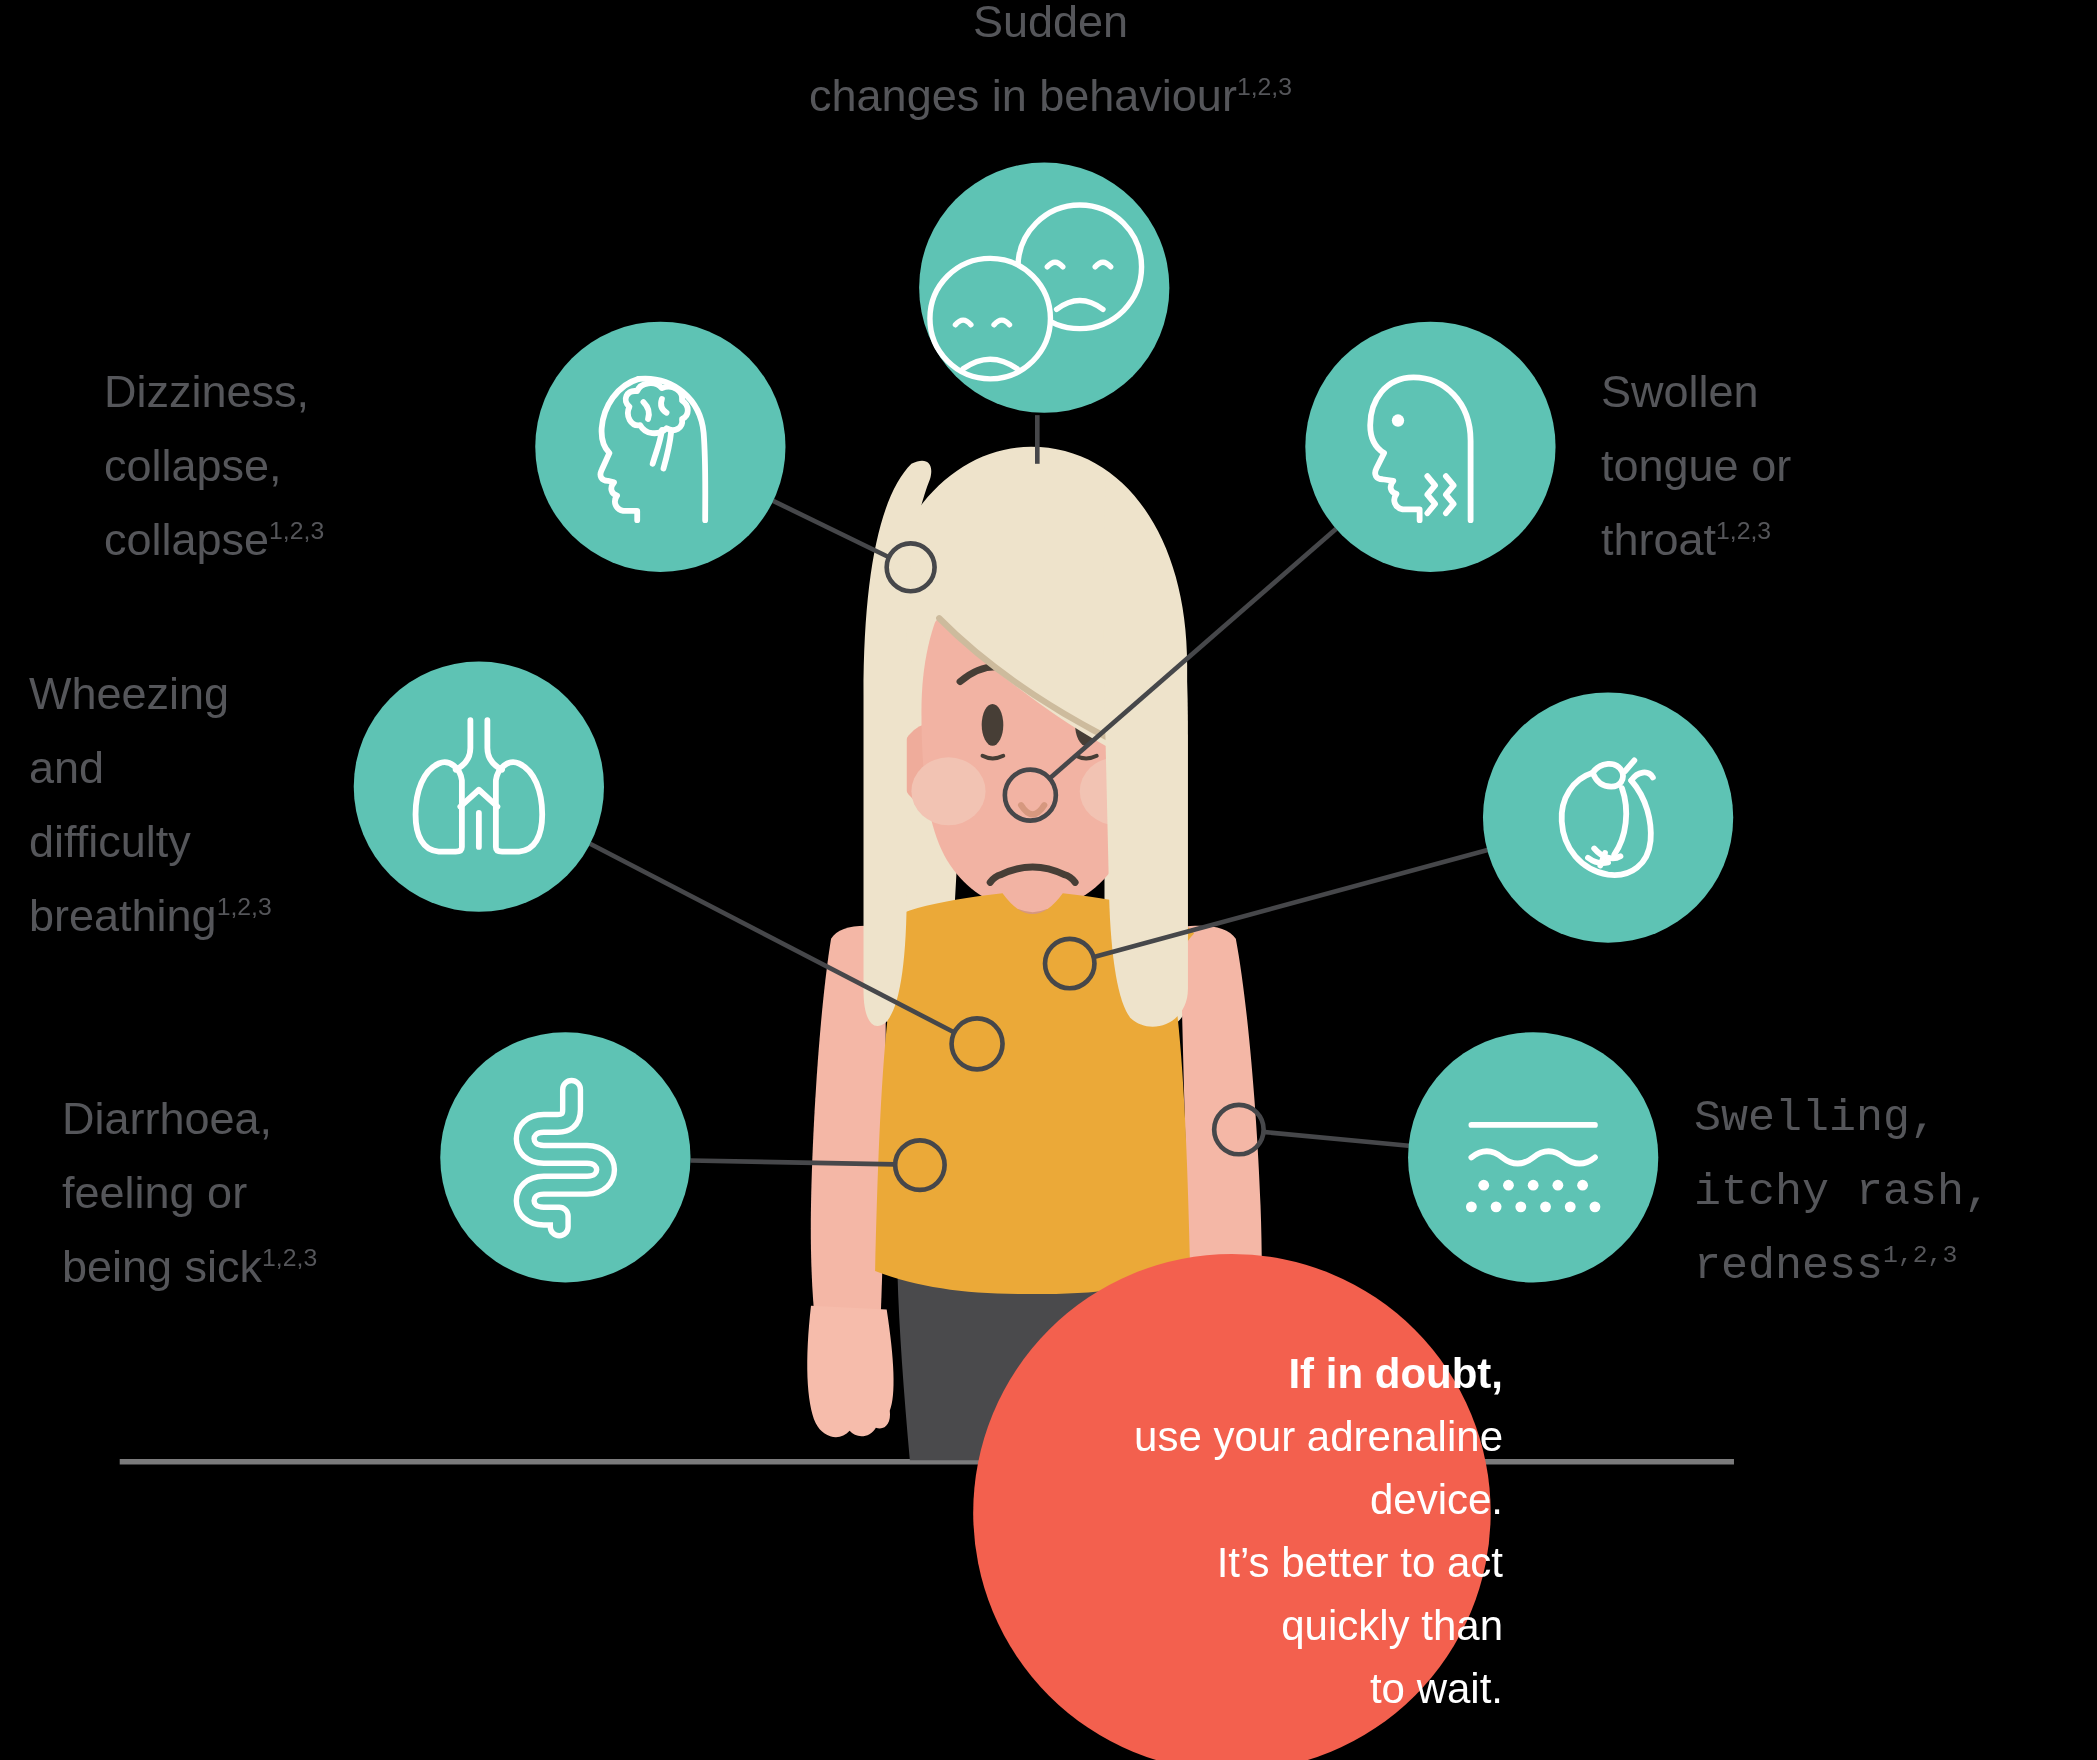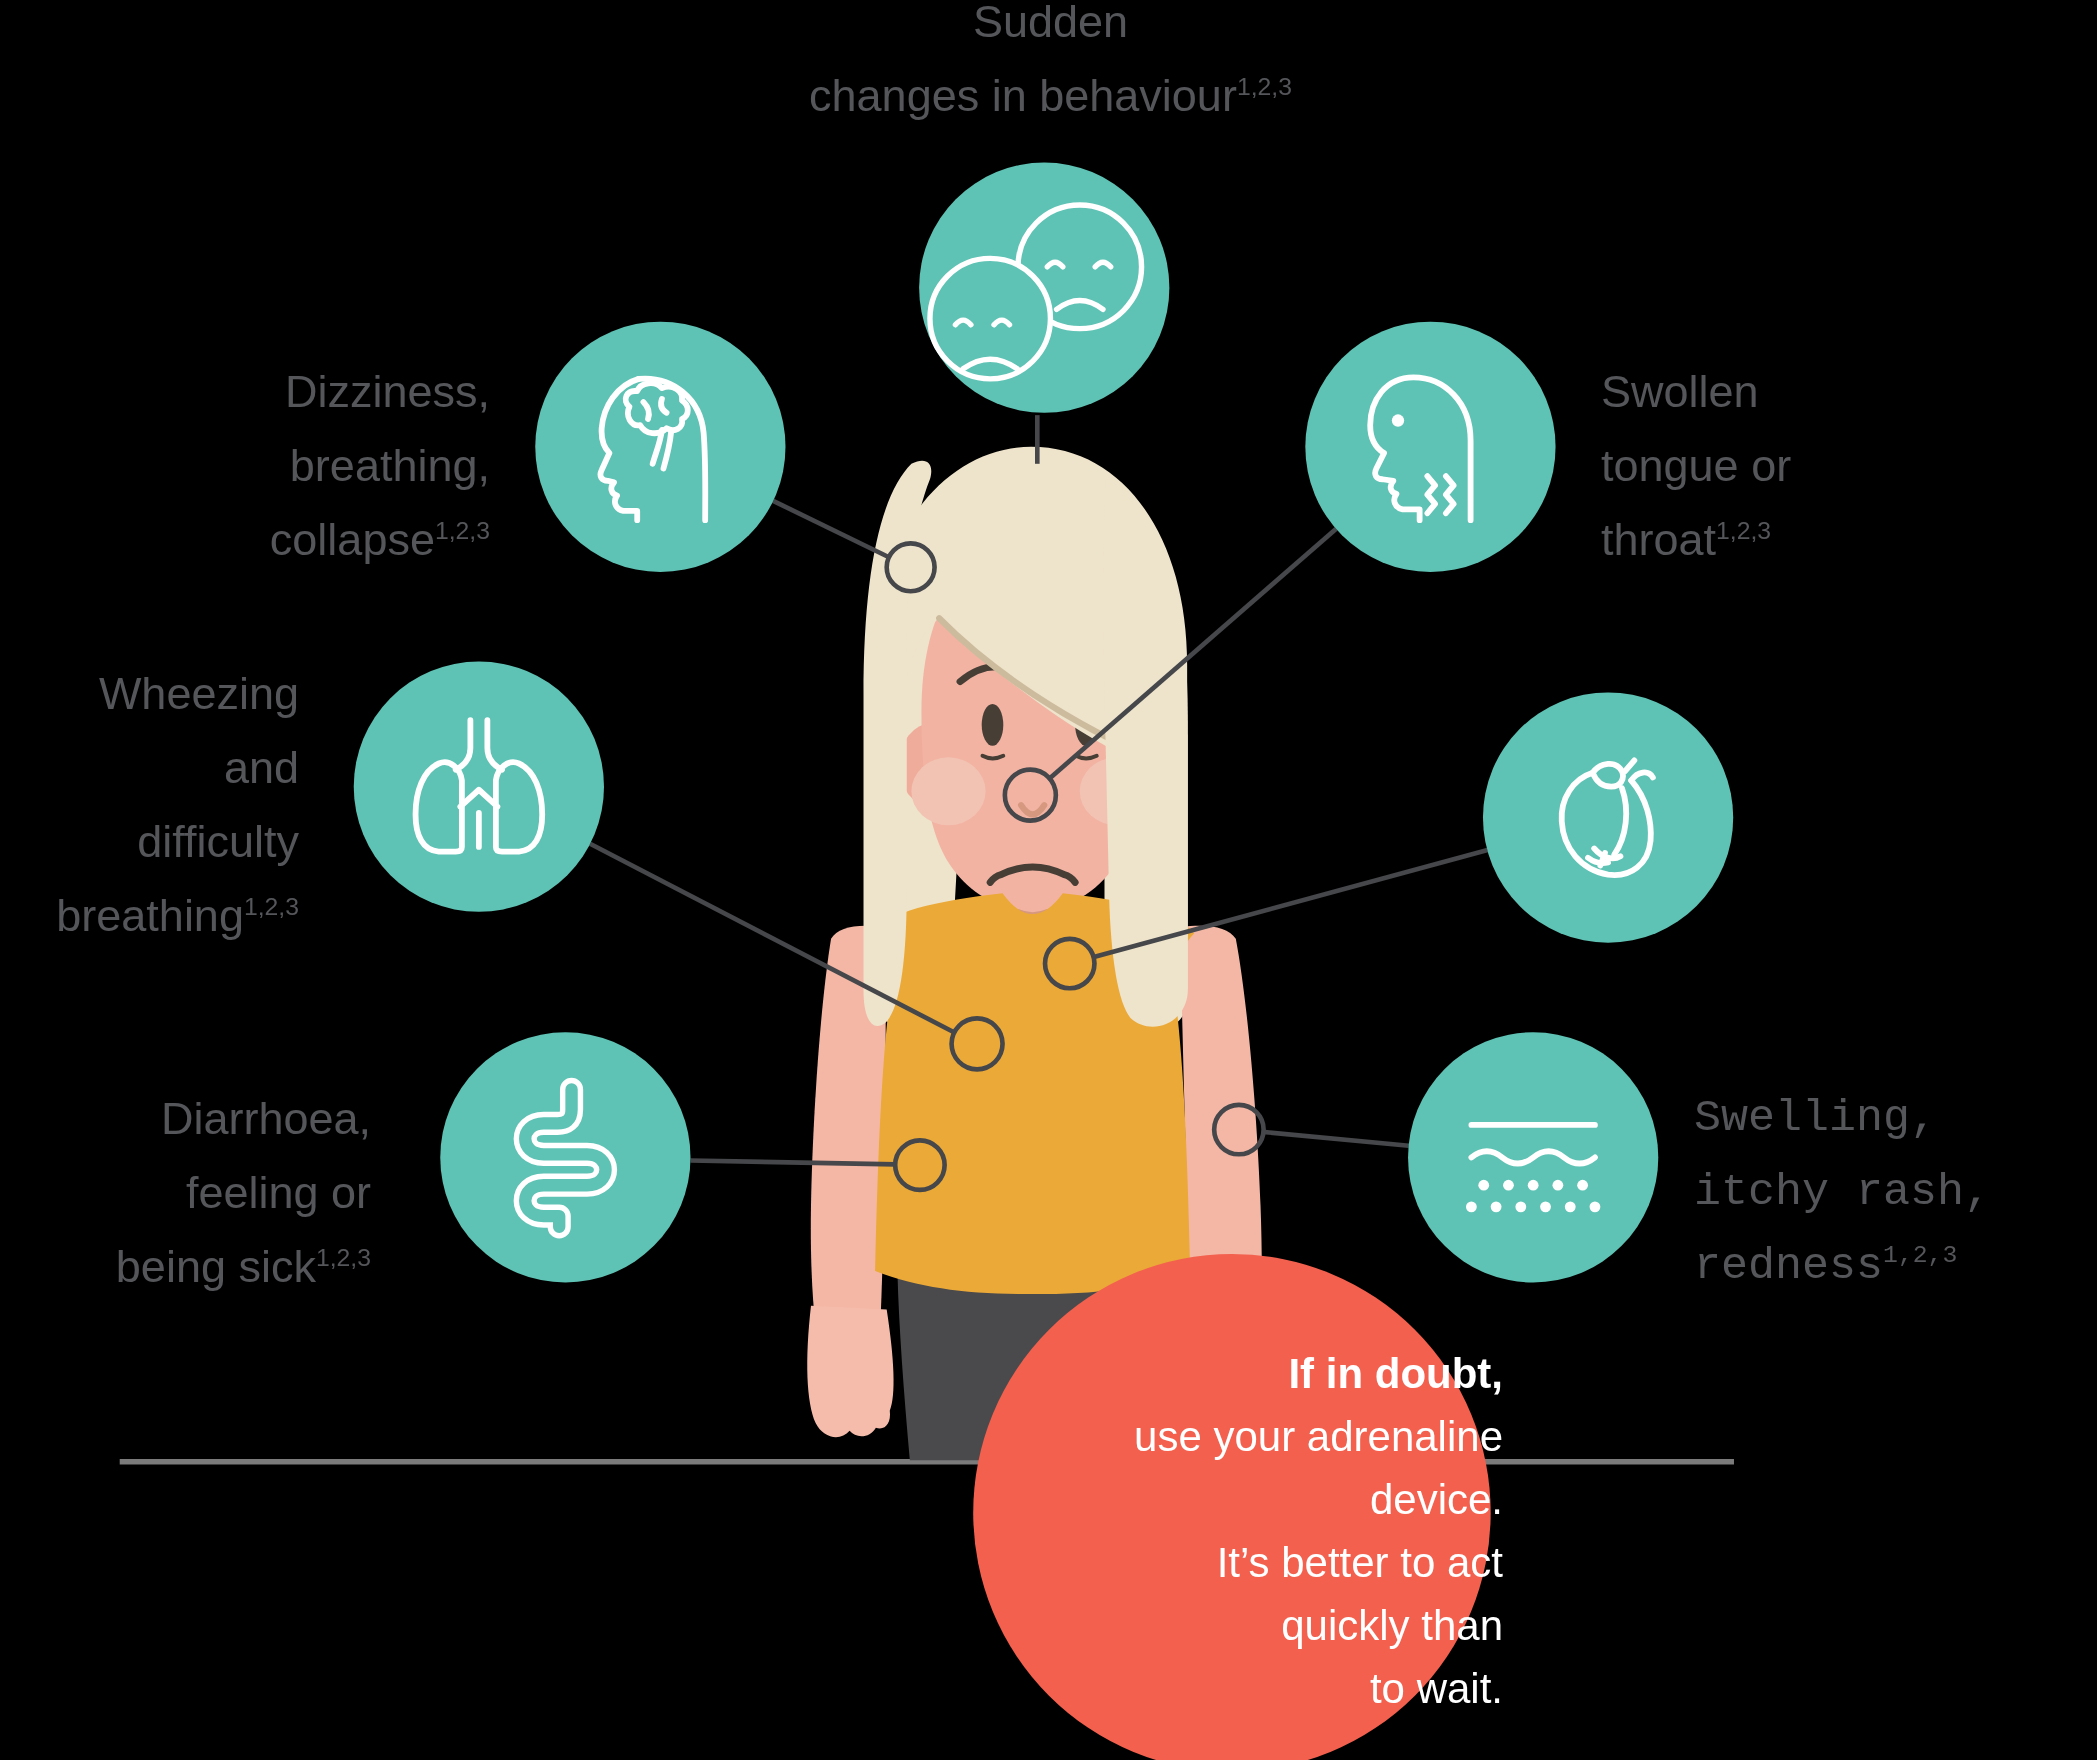--- a/index.html
+++ b/index.html
@@ -12,21 +12,21 @@
   .teal-fill{fill:var(--teal);}
   .icon{stroke:#fff;stroke-width:7.5;fill:none;stroke-linecap:round;stroke-linejoin:round;}
   .icon-fill{fill:#fff;stroke:none;}
   .icon-thin{stroke:#fff;stroke-width:7;fill:none;stroke-linecap:round;stroke-linejoin:round;}
   .tube-outer{stroke:#fff;stroke-width:30;fill:none;stroke-linecap:round;stroke-linejoin:round;}
   .tube-inner{stroke:var(--teal);stroke-width:16;fill:none;stroke-linecap:round;stroke-linejoin:round;}
   .connector{stroke:var(--line);stroke-width:6;fill:none;}
   .marker{stroke:var(--line);stroke-width:6;fill:none;}
   .ground{stroke:var(--ground);stroke-width:7;}
   .label{position:absolute;color:var(--label);font-size:45px;line-height:74px;font-weight:400;}
-  .label.right{text-align:right;}
+  .label.right{text-align:left;}
   .label.center{text-align:center;}
   .label sup{font-size:55%;line-height:0;vertical-align:super;}
   .advice-text{position:absolute;left:962px;top:1342px;width:541px;text-align:right;
     color:#fff;font-size:42px;line-height:63px;}
   .advice-text .bold{font-weight:bold;}
 </style>
 </head>
 <body>
 
 <div id="canvas">
@@ -185,21 +185,21 @@
     <circle cx="1595" cy="1958" r="335" fill="var(--red)"></circle>
   </svg>
 
   <div class="label center" style="left:664px;top:-15.5px;width:773px;">
       <div>Sudden</div>
       <div>changes in behaviour<sup>1,2,3</sup></div>
     </div>
 
   <div class="label right" style="left:104px;top:355px;width:386px;">
       <div>Dizziness,</div>
-      <div>breathing,</div>
+      <div>collapse,</div>
       <div>collapse<sup>1,2,3</sup></div>
     </div>
 
   <div class="label" style="left:1601px;top:355px;">
       <div>Swollen</div>
       <div>tongue or</div>
       <div>throat<sup>1,2,3</sup></div>
     </div>
 
   <div class="label right" style="left:29px;top:657px;width:270px;">

